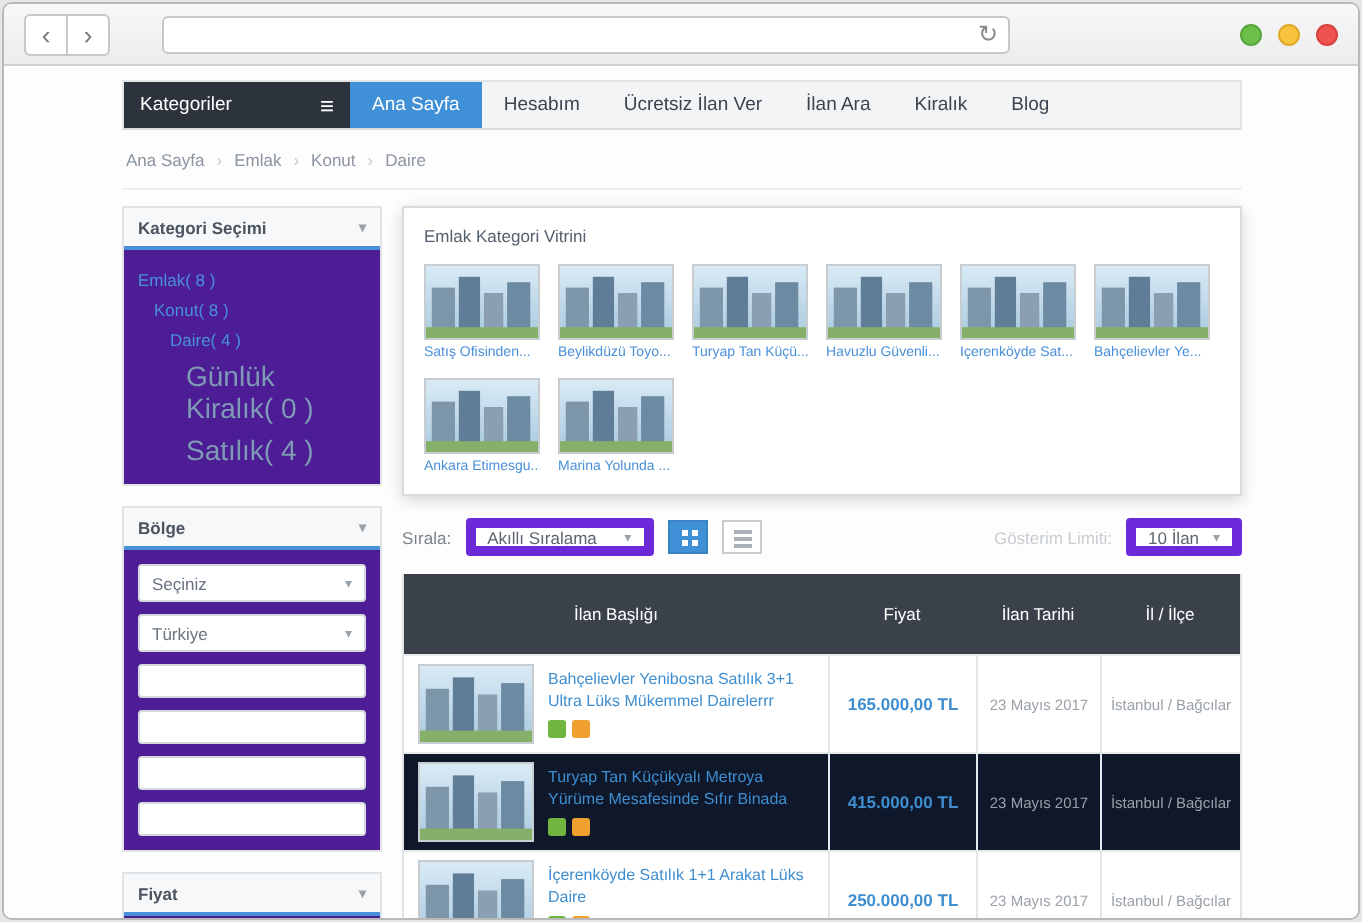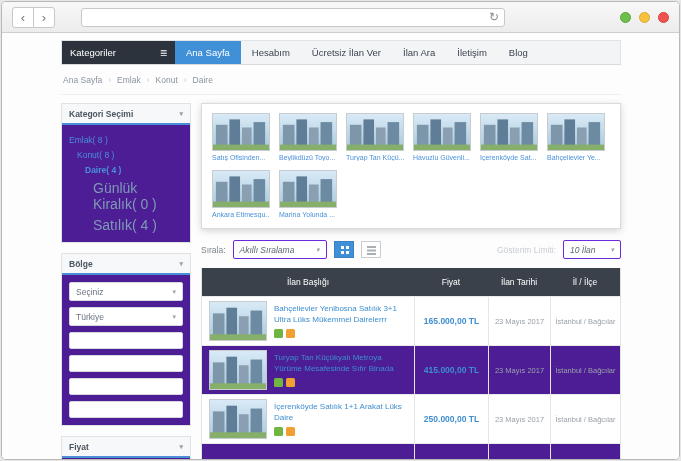--- a/index.html
+++ b/index.html
@@ -38,57 +38,57 @@
   .layout { display: flex; gap: 10px; align-items: flex-start; margin-top: 8px; }
 
   
   .sidebar { width: 130px; flex-shrink: 0; display: flex; flex-direction: column; gap: 10px; }
   .panel { border: 1px solid #dfe3e6; background: #4c1d95; }
   .p-head { height: 21px; background: #f7f8f9; display: flex; align-items: center; justify-content: space-between; padding: 0 7px; font-size: 8.5px; font-weight: bold; color: #4a5560; cursor: pointer; border-bottom: 2px solid #4a90d9; }
   .chev { color: #9aa2aa; font-size: 7px; }
   .p-body { padding: 7px; }
   .tree a { display: block; font-size: 8.5px; color: #4a90d9; text-decoration: none; padding: 2.5px 0; cursor: pointer; }
   .tree .l1 { padding-left: 8px; }
-  .tree .l2 { padding-left: 16px; font-weight: bold; }
+  .tree .l2 { padding-left: 16px; font-weight: normal; }
   .tree .l3 { padding-left: 24px; color: #7f9ab5; font-size: 14px; }
   .sel { height: 19px; border: 1px solid #d5d9dd; border-radius: 2px; background: #fff; display: flex; align-items: center; justify-content: space-between; padding: 0 6px; font-size: 8.5px; color: #6a7480; cursor: pointer; margin-bottom: 6px; }
   .inp { display: block; width: 100%; height: 17px; border: 1px solid #d5d9dd; border-radius: 2px; margin-bottom: 6px; outline: none; font-size: 9px; padding: 0 4px; }
   .pair { display: flex; gap: 6px; }
   .pair .inp { width: 50%; }
   .p-body > :last-child { margin-bottom: 0; }
 
   
   .main { flex: 1; min-width: 0; }
   .showcase { border: 1px solid #d8dce0; background: #fff; box-shadow: 0 2px 7px rgba(0,0,0,.16); padding: 9px 10px 10px; }
   .sc-title { font-size: 8.5px; color: #55606c; margin-bottom: 9px; }
   .sc-grid { display: flex; flex-wrap: wrap; gap: 9px; }
   .sc-item { width: 58px; cursor: pointer; }
   .ph { display: block; width: 58px; height: 38px; border: 1px solid #c7ccd0; }
   .sc-cap { font-size: 7px; color: #4a90d9; margin-top: 3px; white-space: nowrap; overflow: hidden; }
 
   .sortbar { display: flex; align-items: center; gap: 7px; margin: 11px 0 9px; font-size: 8.5px; }
   .sort-label { color: #7b828a; }
-  .bar-sel { height: 19px; border: 1px solid #6d28d9; border-radius: 2px; background: #fff; display: flex; align-items: center; justify-content: space-between; padding: 0 6px; font-size: 8.5px; color: #5c6670; cursor: pointer; font-style: italic; }
+  .bar-sel { height: 19px; border: 5px solid #6d28d9; border-radius: 2px; background: #fff; display: flex; align-items: center; justify-content: space-between; padding: 0 6px; font-size: 8.5px; color: #5c6670; cursor: pointer; }
   .sel-sort { width: 94px; }
   .sel-limit { width: 58px; }
   .vbtn { width: 20px; height: 17px; border: 1px solid #c9cdd1; background: #fff; color: #aab0b6; position: relative; cursor: pointer; }
   .vbtn.active { background: #4090d8; border-color: #3a82c4; color: #fff; }
   .glyph-grid { position: absolute; left: 6px; top: 4px; width: 3px; height: 3px; background: currentColor; box-shadow: 5px 0 0 currentColor, 0 5px 0 currentColor, 5px 5px 0 currentColor; }
   .glyph-list { position: absolute; left: 5px; top: 4px; width: 9px; height: 2px; background: currentColor; box-shadow: 0 3.5px 0 currentColor, 0 7px 0 currentColor; }
   .limit-label { margin-left: auto; color: #c8cdd2; text-align: center; }
 
   
   .tbl { border: 1px solid #dfe3e6; border-top: none; }
-  .thead { display: flex; align-items: center; height: 28px; background: #3a414b; color: #fff; font-size: 8.5px; }
+  .thead { display: flex; align-items: center; height: 40px; background: #3a414b; color: #fff; font-size: 8.5px; }
   .c-title { flex: 1; min-width: 0; text-align: center; }
   .c-price { width: 74px; text-align: center; }
   .c-date { width: 62px; text-align: center; }
   .c-loc { width: 70px; text-align: center; }
   .row { display: flex; align-items: stretch; min-height: 48px; border-top: 1px solid #e8eaec; background: #fff; }
-  .row.alt { background: #4c1d95; }
+  .row.alt { background: #0f172a; }
   .cell-title { flex: 1; min-width: 0; display: flex; align-items: center; gap: 7px; padding: 4px 7px; cursor: pointer; }
   .row .ph { width: 58px; height: 40px; flex-shrink: 0; }
   .t-info { min-width: 0; }
   .t-title { font-size: 8px; line-height: 1.3; color: #3e8ed0; }
   .t-icons { display: flex; gap: 3px; margin-top: 4px; }
   .mini { width: 9px; height: 9px; border-radius: 1.5px; }
   .mini.g { background: #6fb53f; }
   .mini.o { background: #f0a030; }
   .cell { display: flex; align-items: center; justify-content: center; border-left: 1px solid #e4e7ea; }
   .price { font-size: 8.5px; font-weight: bold; color: #3e8ed0; }
@@ -134,21 +134,21 @@
 
     <div class="topnav">
       <div class="cat-block">
         <span>Kategoriler</span>
         <span class="burger">≡</span>
       </div>
       <div class="tab active">Ana Sayfa</div>
       <div class="tab">Hesabım</div>
       <div class="tab">Ücretsiz İlan Ver</div>
       <div class="tab">İlan Ara</div>
-      <div class="tab">İletişim</div>
+      <div class="tab">Kiralık</div>
       <div class="tab">Blog</div>
     </div>
 
     <div class="breadcrumb">
       <span class="crumb">Ana Sayfa</span>
       <span class="crumb-sep">›</span>
       <span class="crumb">Emlak</span>
       <span class="crumb-sep">›</span>
       <span class="crumb">Konut</span>
       <span class="crumb-sep">›</span>
@@ -206,20 +206,21 @@
             </div>
 
           </div>
         </section>
 
       </aside>
 
       <main class="main">
 
         <div class="showcase">
+          <div class="sc-title">Emlak Kategori Vitrini</div>
           <div class="sc-grid">
             <div class="sc-item">
               <svg class="ph">
                   <use href="#bldg"></use>
                 </svg>
               <div class="sc-cap">Satış Ofisinden...</div>
             </div>
             <div class="sc-item">
               <svg class="ph">
                   <use href="#bldg"></use>

